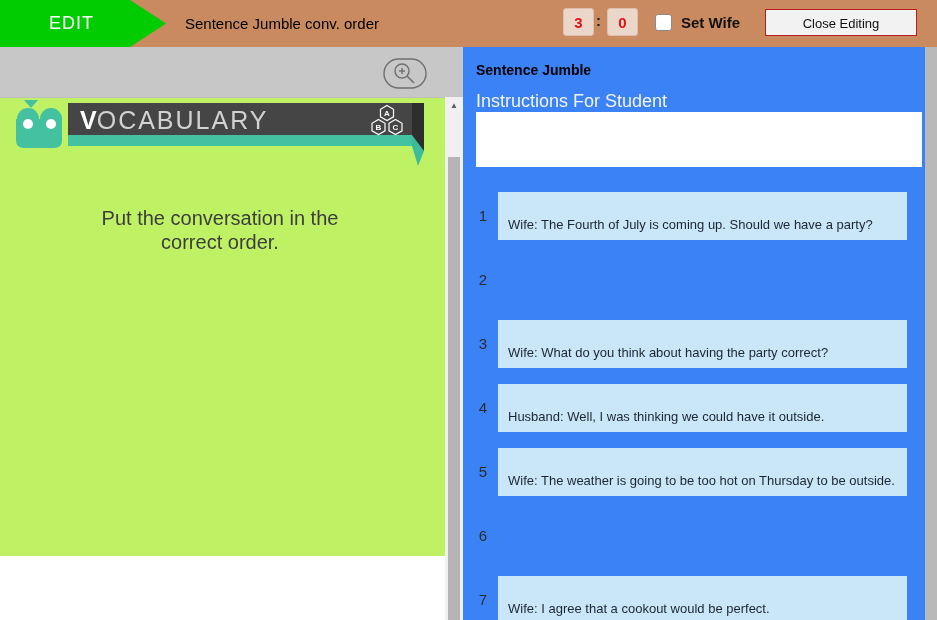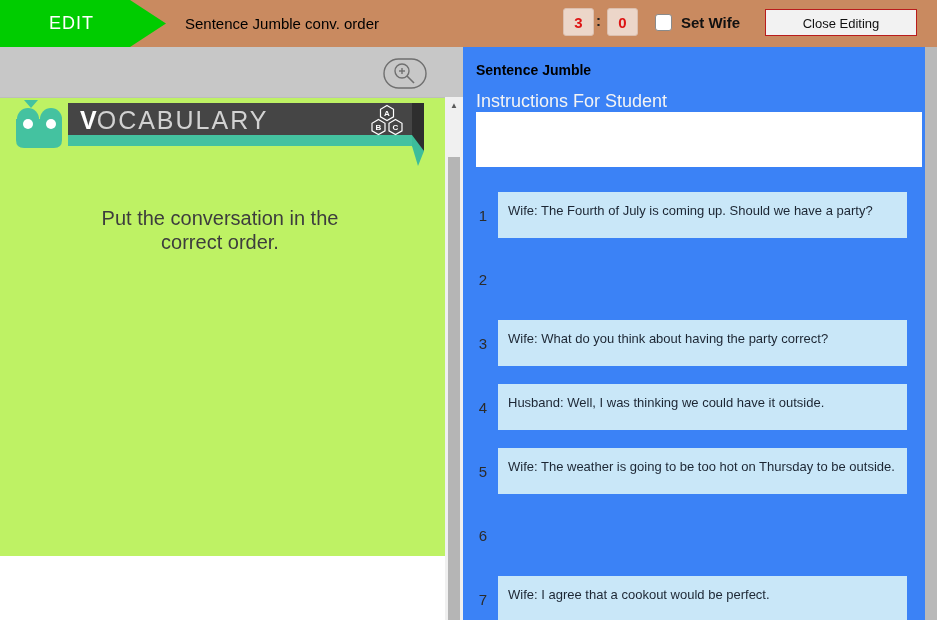--- a/index.html
+++ b/index.html
@@ -105,21 +105,21 @@
     position:relative;height:46px;margin-bottom:18px;
   }
   .sentence-number{
     position:absolute;left:8px;top:0;width:24px;height:46px;
     display:flex;align-items:center;justify-content:center;
     font-size:15px;color:#2b2b2b;
   }
   .sentence-box{
     position:absolute;left:35px;top:0;width:409px;height:46px;
     background:#c9e7f8;box-sizing:border-box;
-    padding:10px 10px;font-size:13px;line-height:1.45;color:#1c2633;
+    padding:24px 10px;font-size:13px;line-height:1.45;color:#1c2633;
     overflow:hidden;
   }
 </style>
 </head>
 <body>
 
 <div class="header">
   <div class="edit-flag">
     <span>EDIT</span>
   </div>

